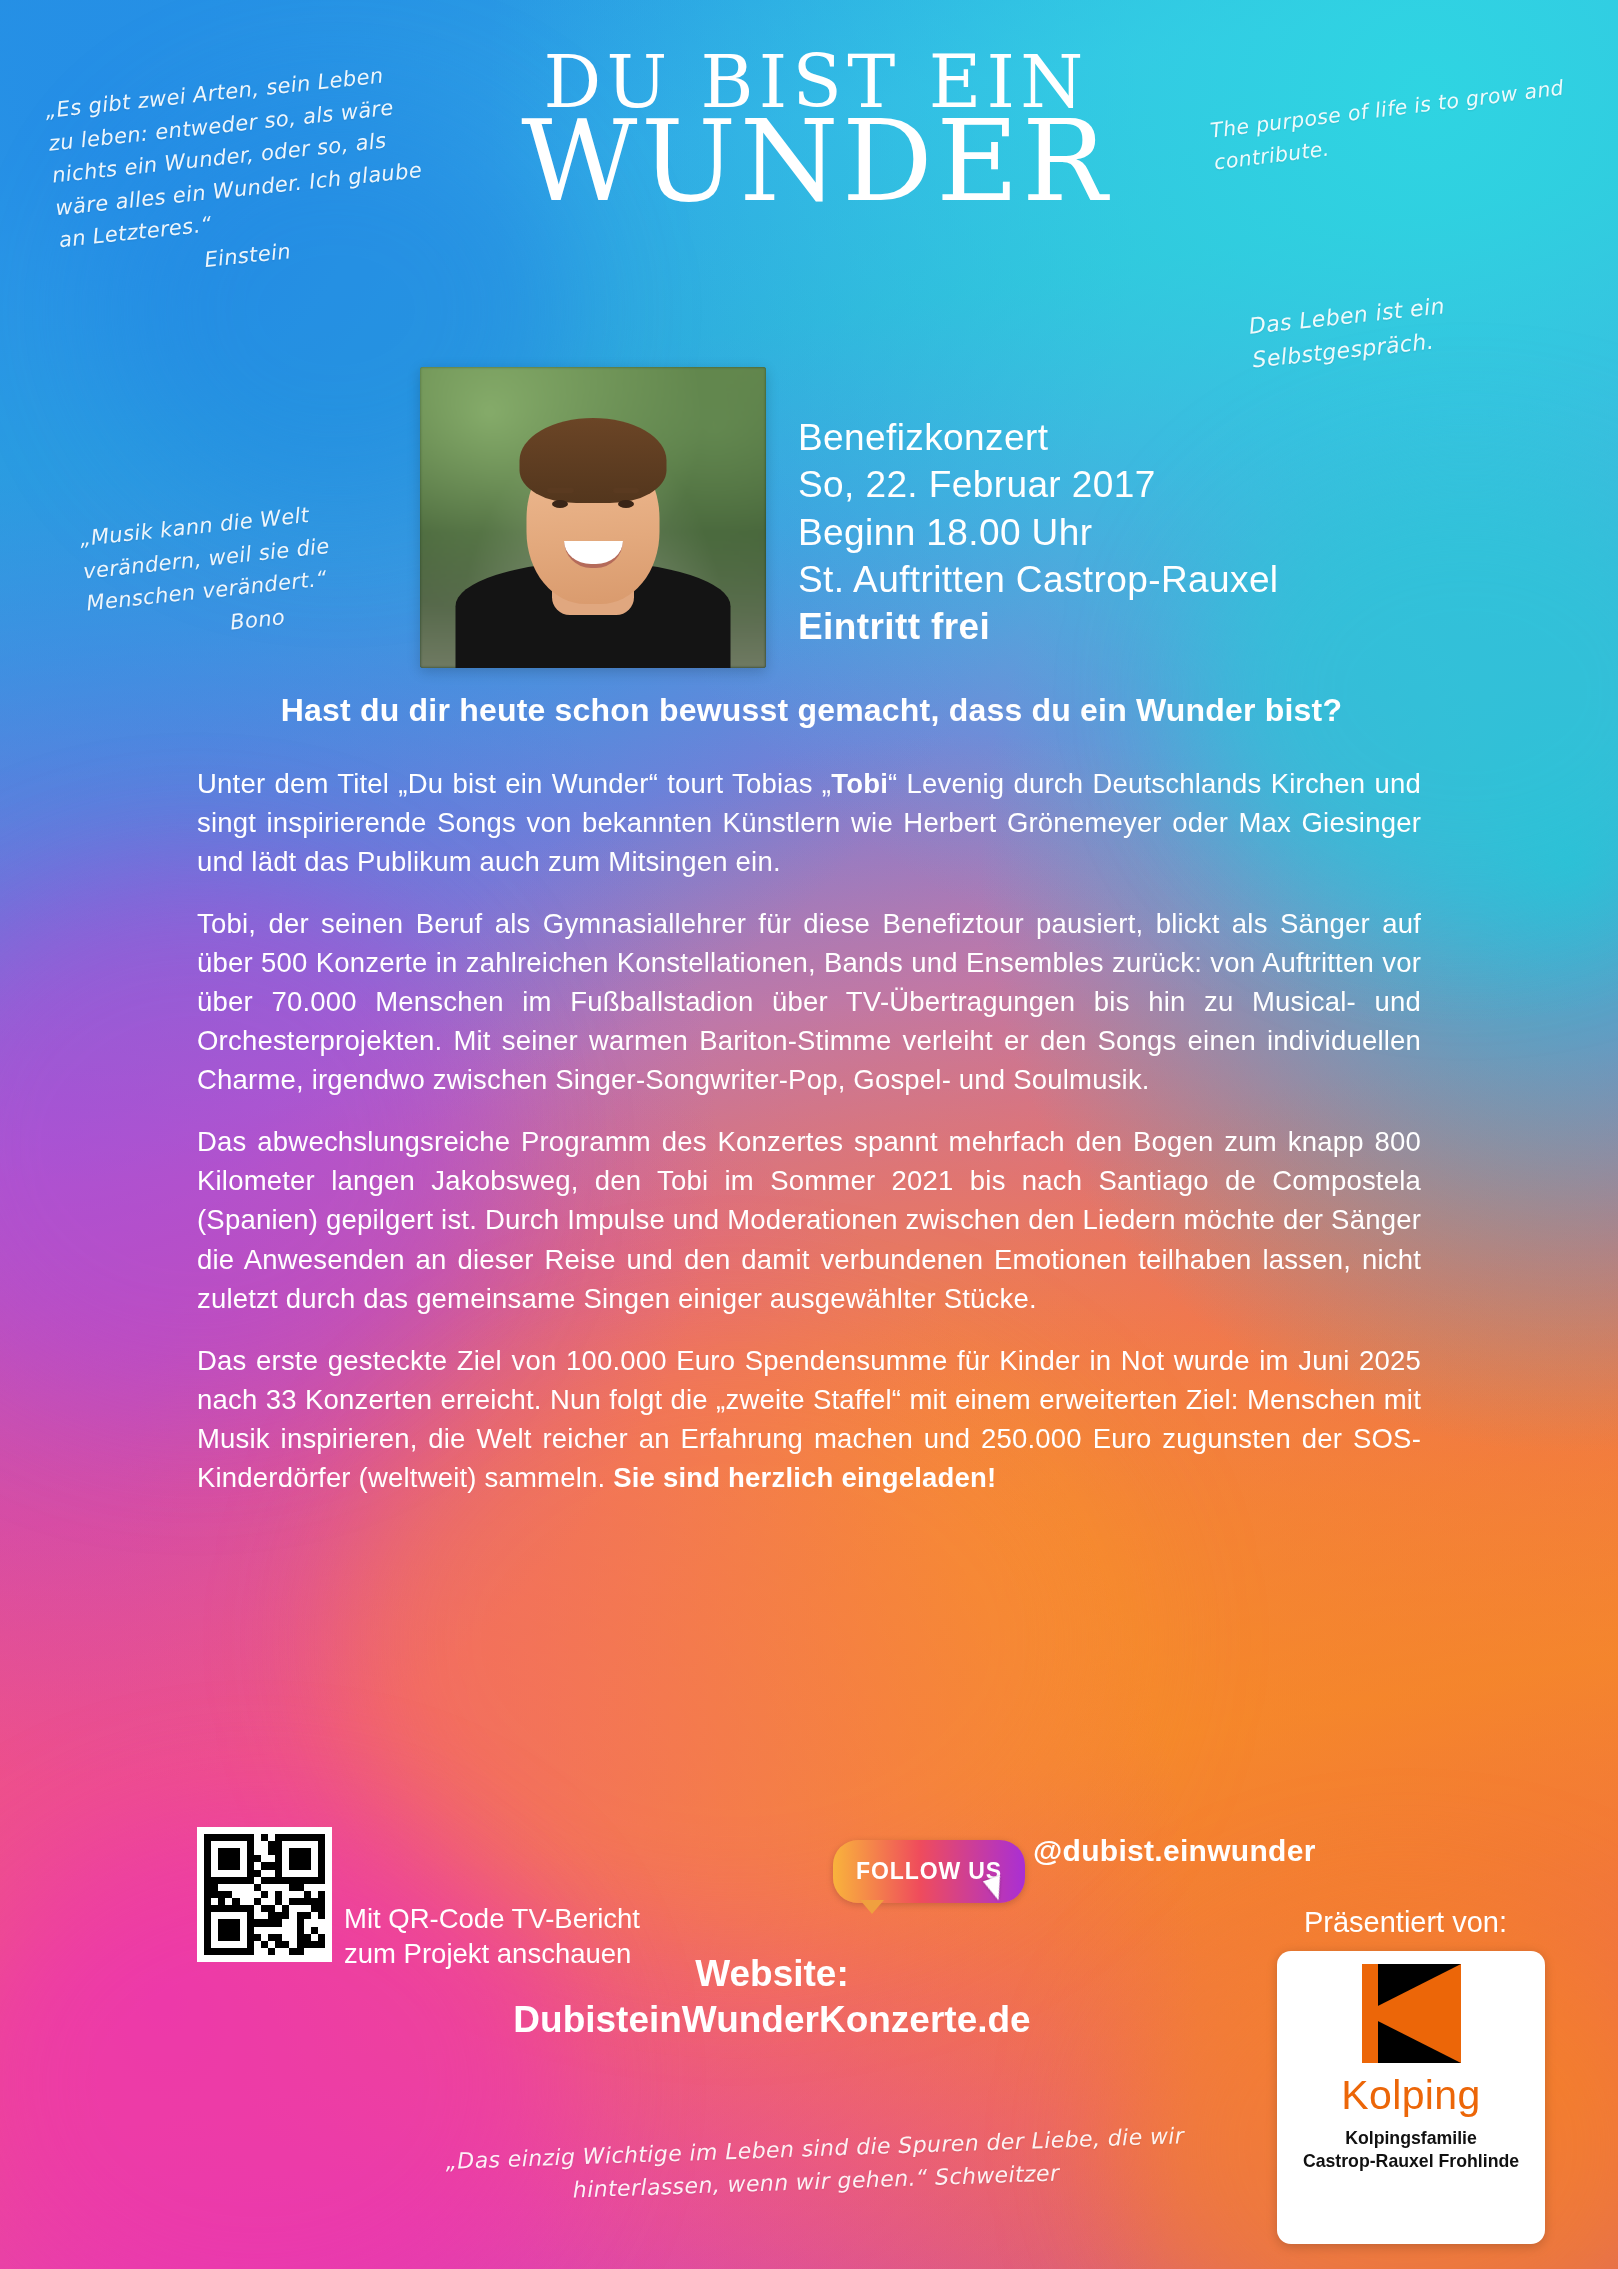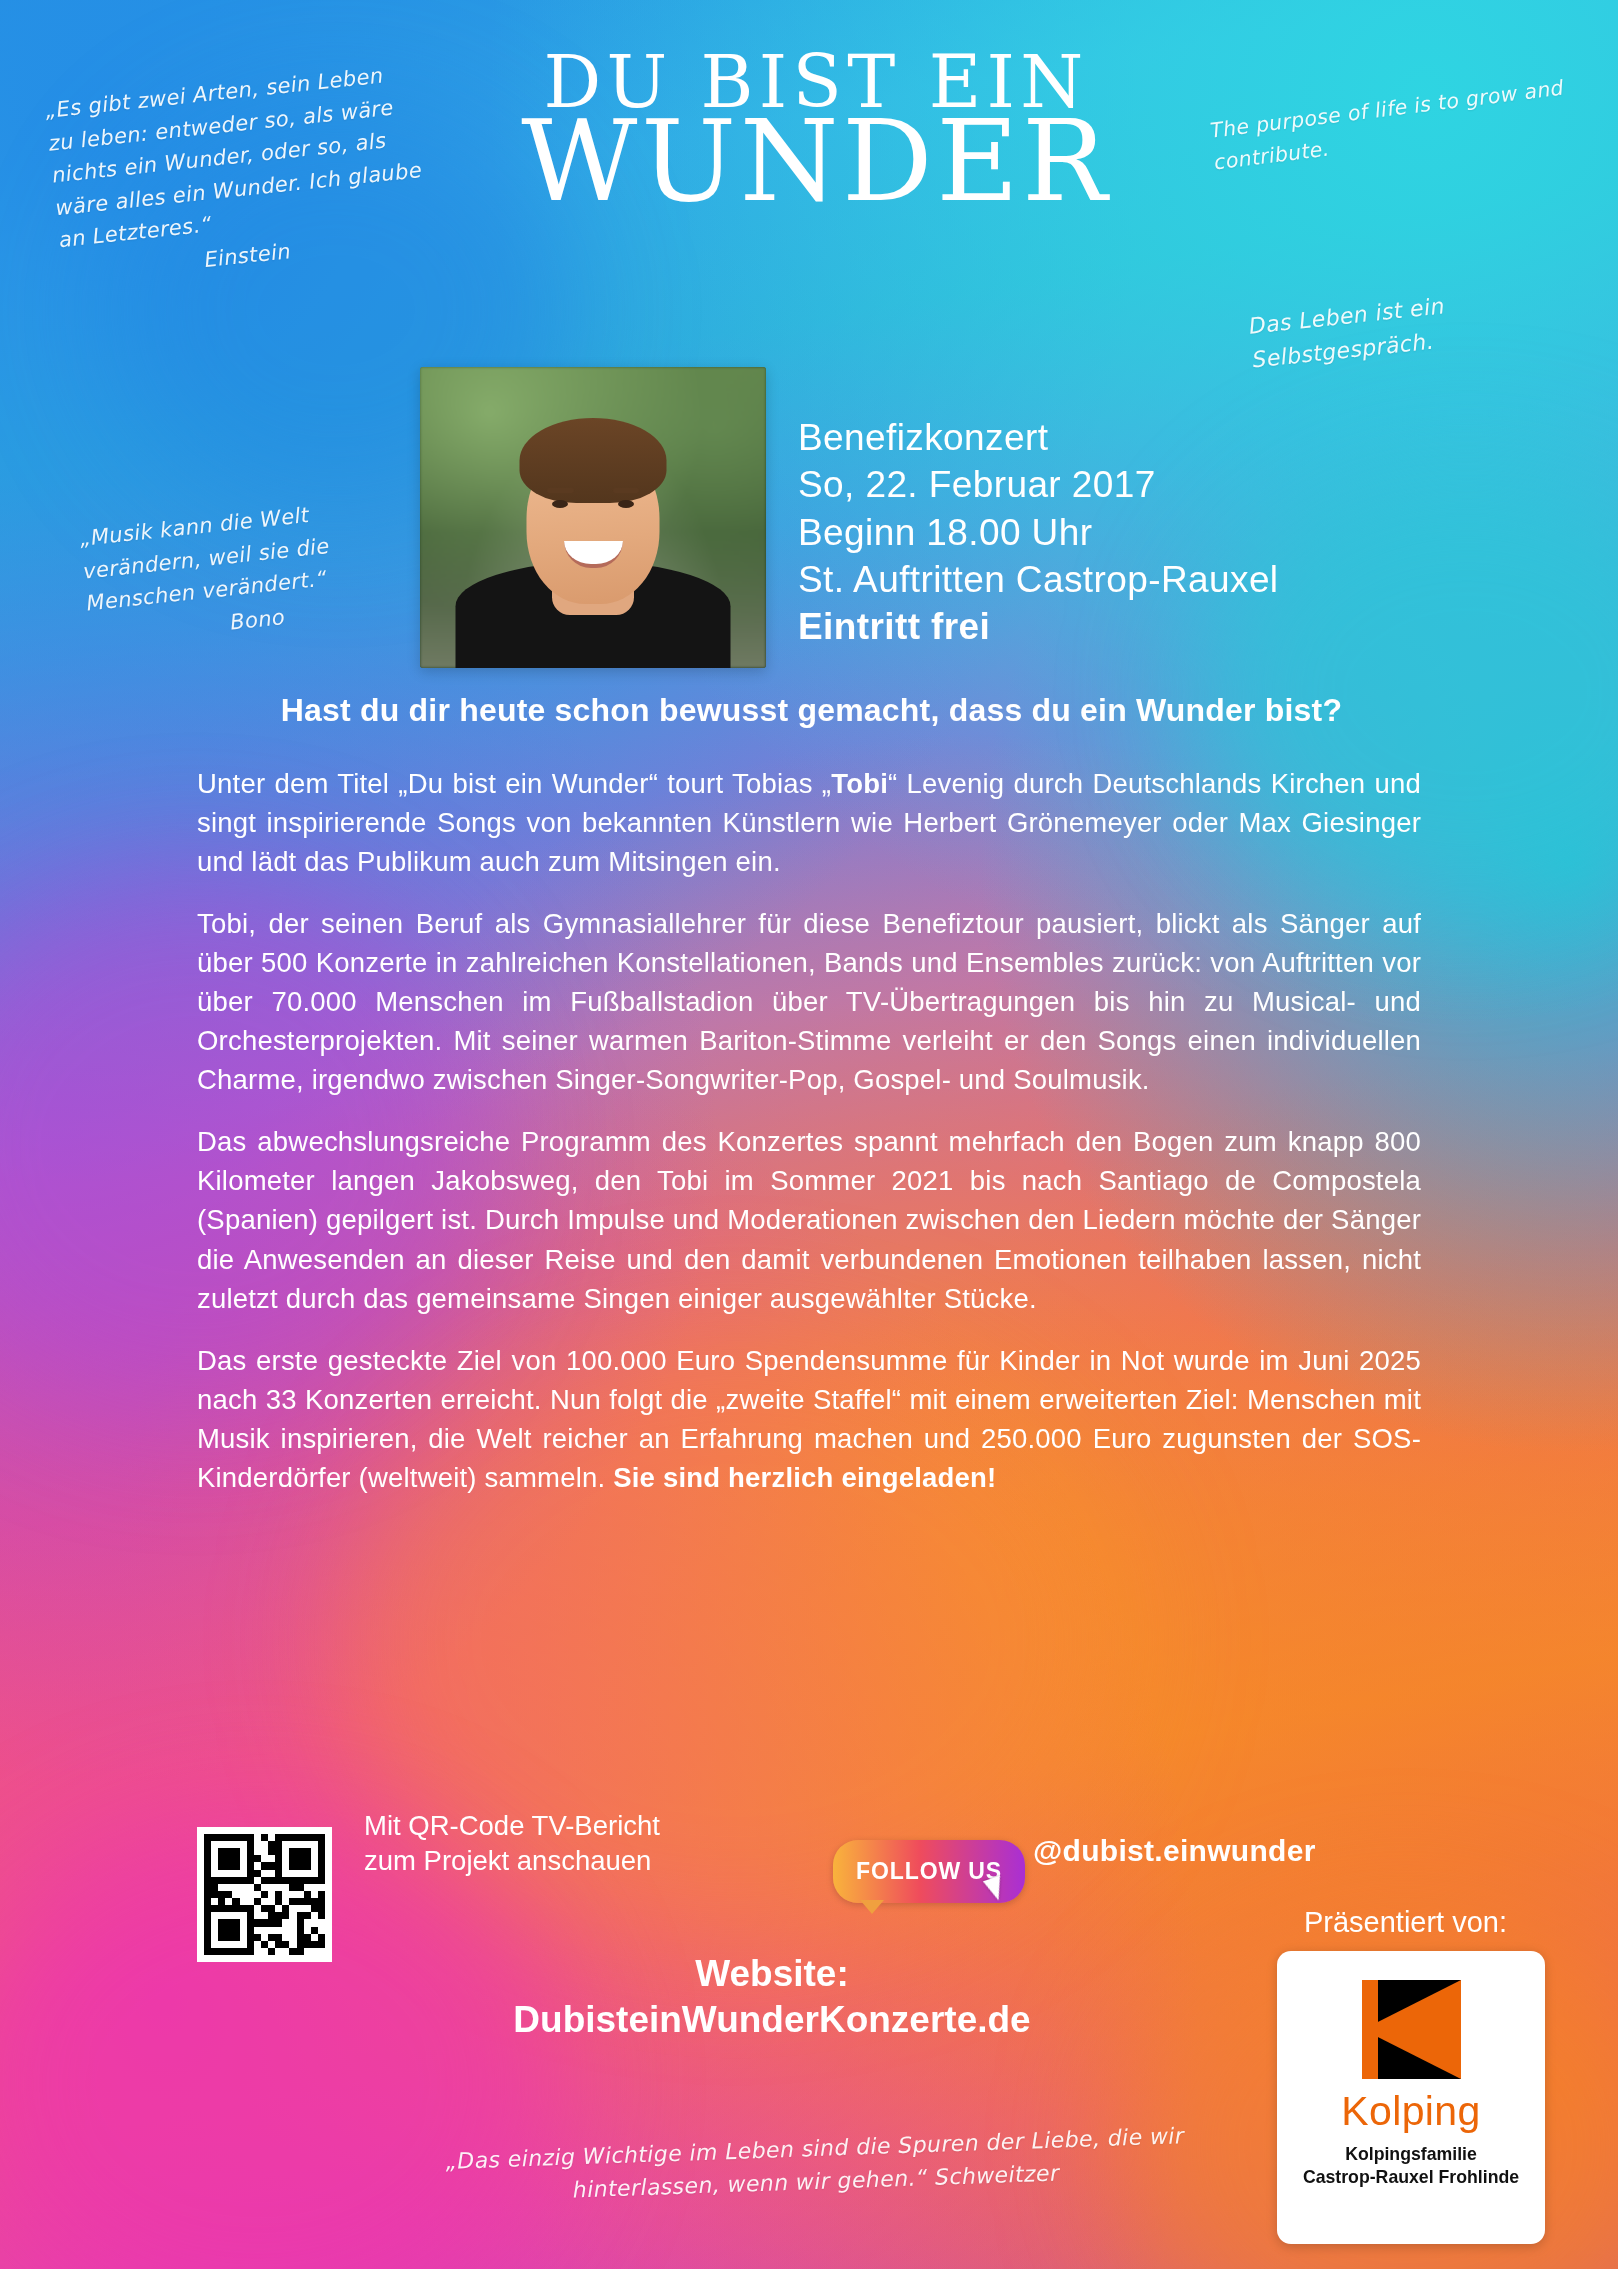--- a/index.html
+++ b/index.html
@@ -202,26 +202,25 @@
     display: grid;
     grid-template-columns: repeat(17, 1fr);
     grid-template-rows: repeat(17, 1fr);
   }
   .qr-grid i { background: transparent; }
   .qr-grid i.on { background: #000000; }
 
   .qr-caption {
     position: absolute;
     left: 344px;
-    top: 1808px;
+    top: 1901px;
     width: 417px;
     font-size: 27.5px;
     line-height: 1.28;
     font-weight: 300;
-    margin-left: 20px;
   }
 
   
   .follow-pill {
     position: absolute;
     left: 833px;
     top: 1840px;
     height: 63px;
     padding: 0 23px;
     border-radius: 25px;
@@ -291,21 +290,21 @@
     position: absolute;
     right: 73px;
     top: 1951px;
     width: 268px;
     height: 293px;
     background: #ffffff;
     border-radius: 14px;
     box-shadow: 0 2.7px 10.6px rgba(0,0,0,0.18);
     text-align: center;
     box-sizing: border-box;
-    padding-top: 29px;
+    padding-top: 13px;
   }
   .kolping-mark {
     width: 99px; height: 99px;
     margin: 0 auto 10.6px auto;
     position: relative;
     background: #ec6608;
   }
   .kolping-mark .k-top {
     position: absolute; left: 0; top: 0;
     width: 0; height: 0;

